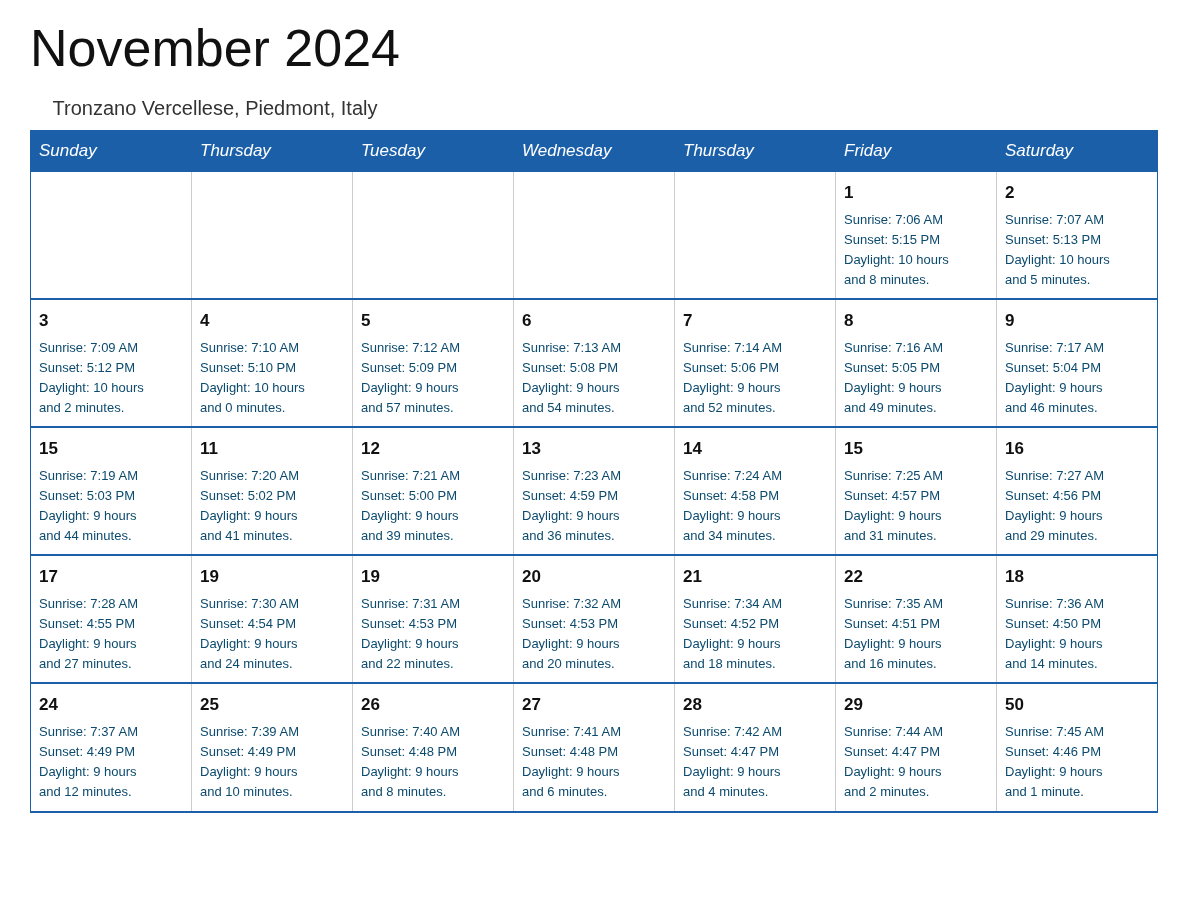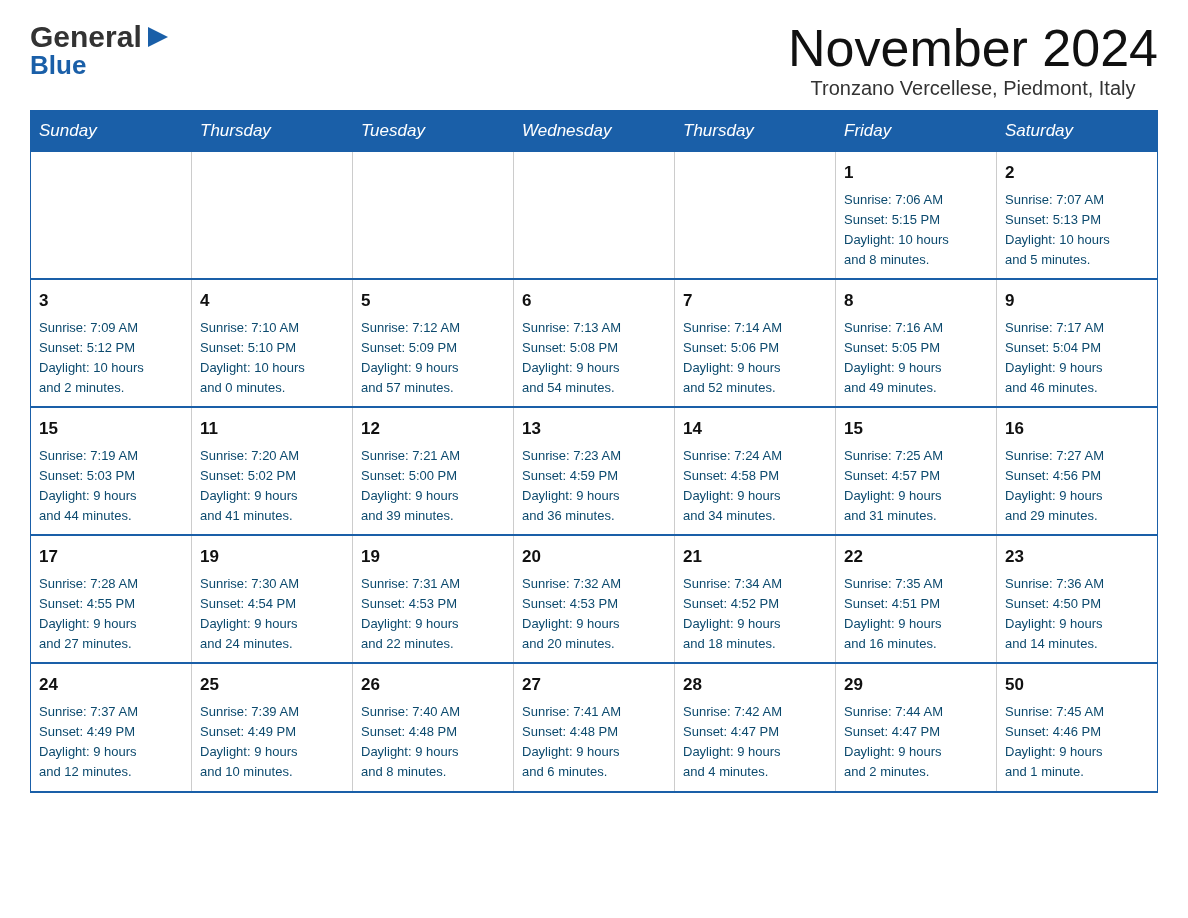--- a/index.html
+++ b/index.html
@@ -26,21 +26,21 @@
     }
     .month-title {
       font-size: 52px;
       font-weight: 300;
       color: #111;
       line-height: 1.1;
     }
     .location {
       font-size: 20px;
       color: #333;
-      margin-top: 0;
+      margin-top: 20px;
     }
     table {
       width: 100%;
       border-collapse: collapse;
       margin-top: 8px;
     }
     thead tr {
       background-color: #1a5fa8;
       font-style: italic;
     }
@@ -94,29 +94,20 @@
       color: #1a5fa8;
       font-size: 26px;
       font-weight: bold;
       margin-top: -4px;
     }
   </style>
 </head>
 <body>
 
 <div class="header">
-  <div class="logo">
-    <div class="logo-line1">
-      General
-      <svg width="28" height="28" viewBox="0 0 28 28" style="margin-left:2px;">
-        <polygon points="4,4 24,14 4,24" fill="#1a5fa8"></polygon>
-      </svg>
-    </div>
-    <div class="logo-line2">Blue</div>
-  </div>
   <div class="title-area">
     <div class="month-title">November 2024</div>
     <div class="location">Tronzano Vercellese, Piedmont, Italy</div>
   </div>
 </div>
 
 <table>
   <thead>
     <tr>
     <th>Sunday</th>
@@ -223,21 +214,21 @@
         </td>
         <td>
           <span class="day-num">21</span>
           <div class="day-info">Sunrise: 7:34 AM<br>Sunset: 4:52 PM<br>Daylight: 9 hours<br>and 18 minutes.</div>
         </td>
         <td>
           <span class="day-num">22</span>
           <div class="day-info">Sunrise: 7:35 AM<br>Sunset: 4:51 PM<br>Daylight: 9 hours<br>and 16 minutes.</div>
         </td>
         <td>
-          <span class="day-num">23</span>
+          <span class="day-num">18</span>
           <div class="day-info">Sunrise: 7:36 AM<br>Sunset: 4:50 PM<br>Daylight: 9 hours<br>and 14 minutes.</div>
         </td>
       </tr>
       <tr>
         <td>
           <span class="day-num">24</span>
           <div class="day-info">Sunrise: 7:37 AM<br>Sunset: 4:49 PM<br>Daylight: 9 hours<br>and 12 minutes.</div>
         </td>
         <td>
           <span class="day-num">25</span>

